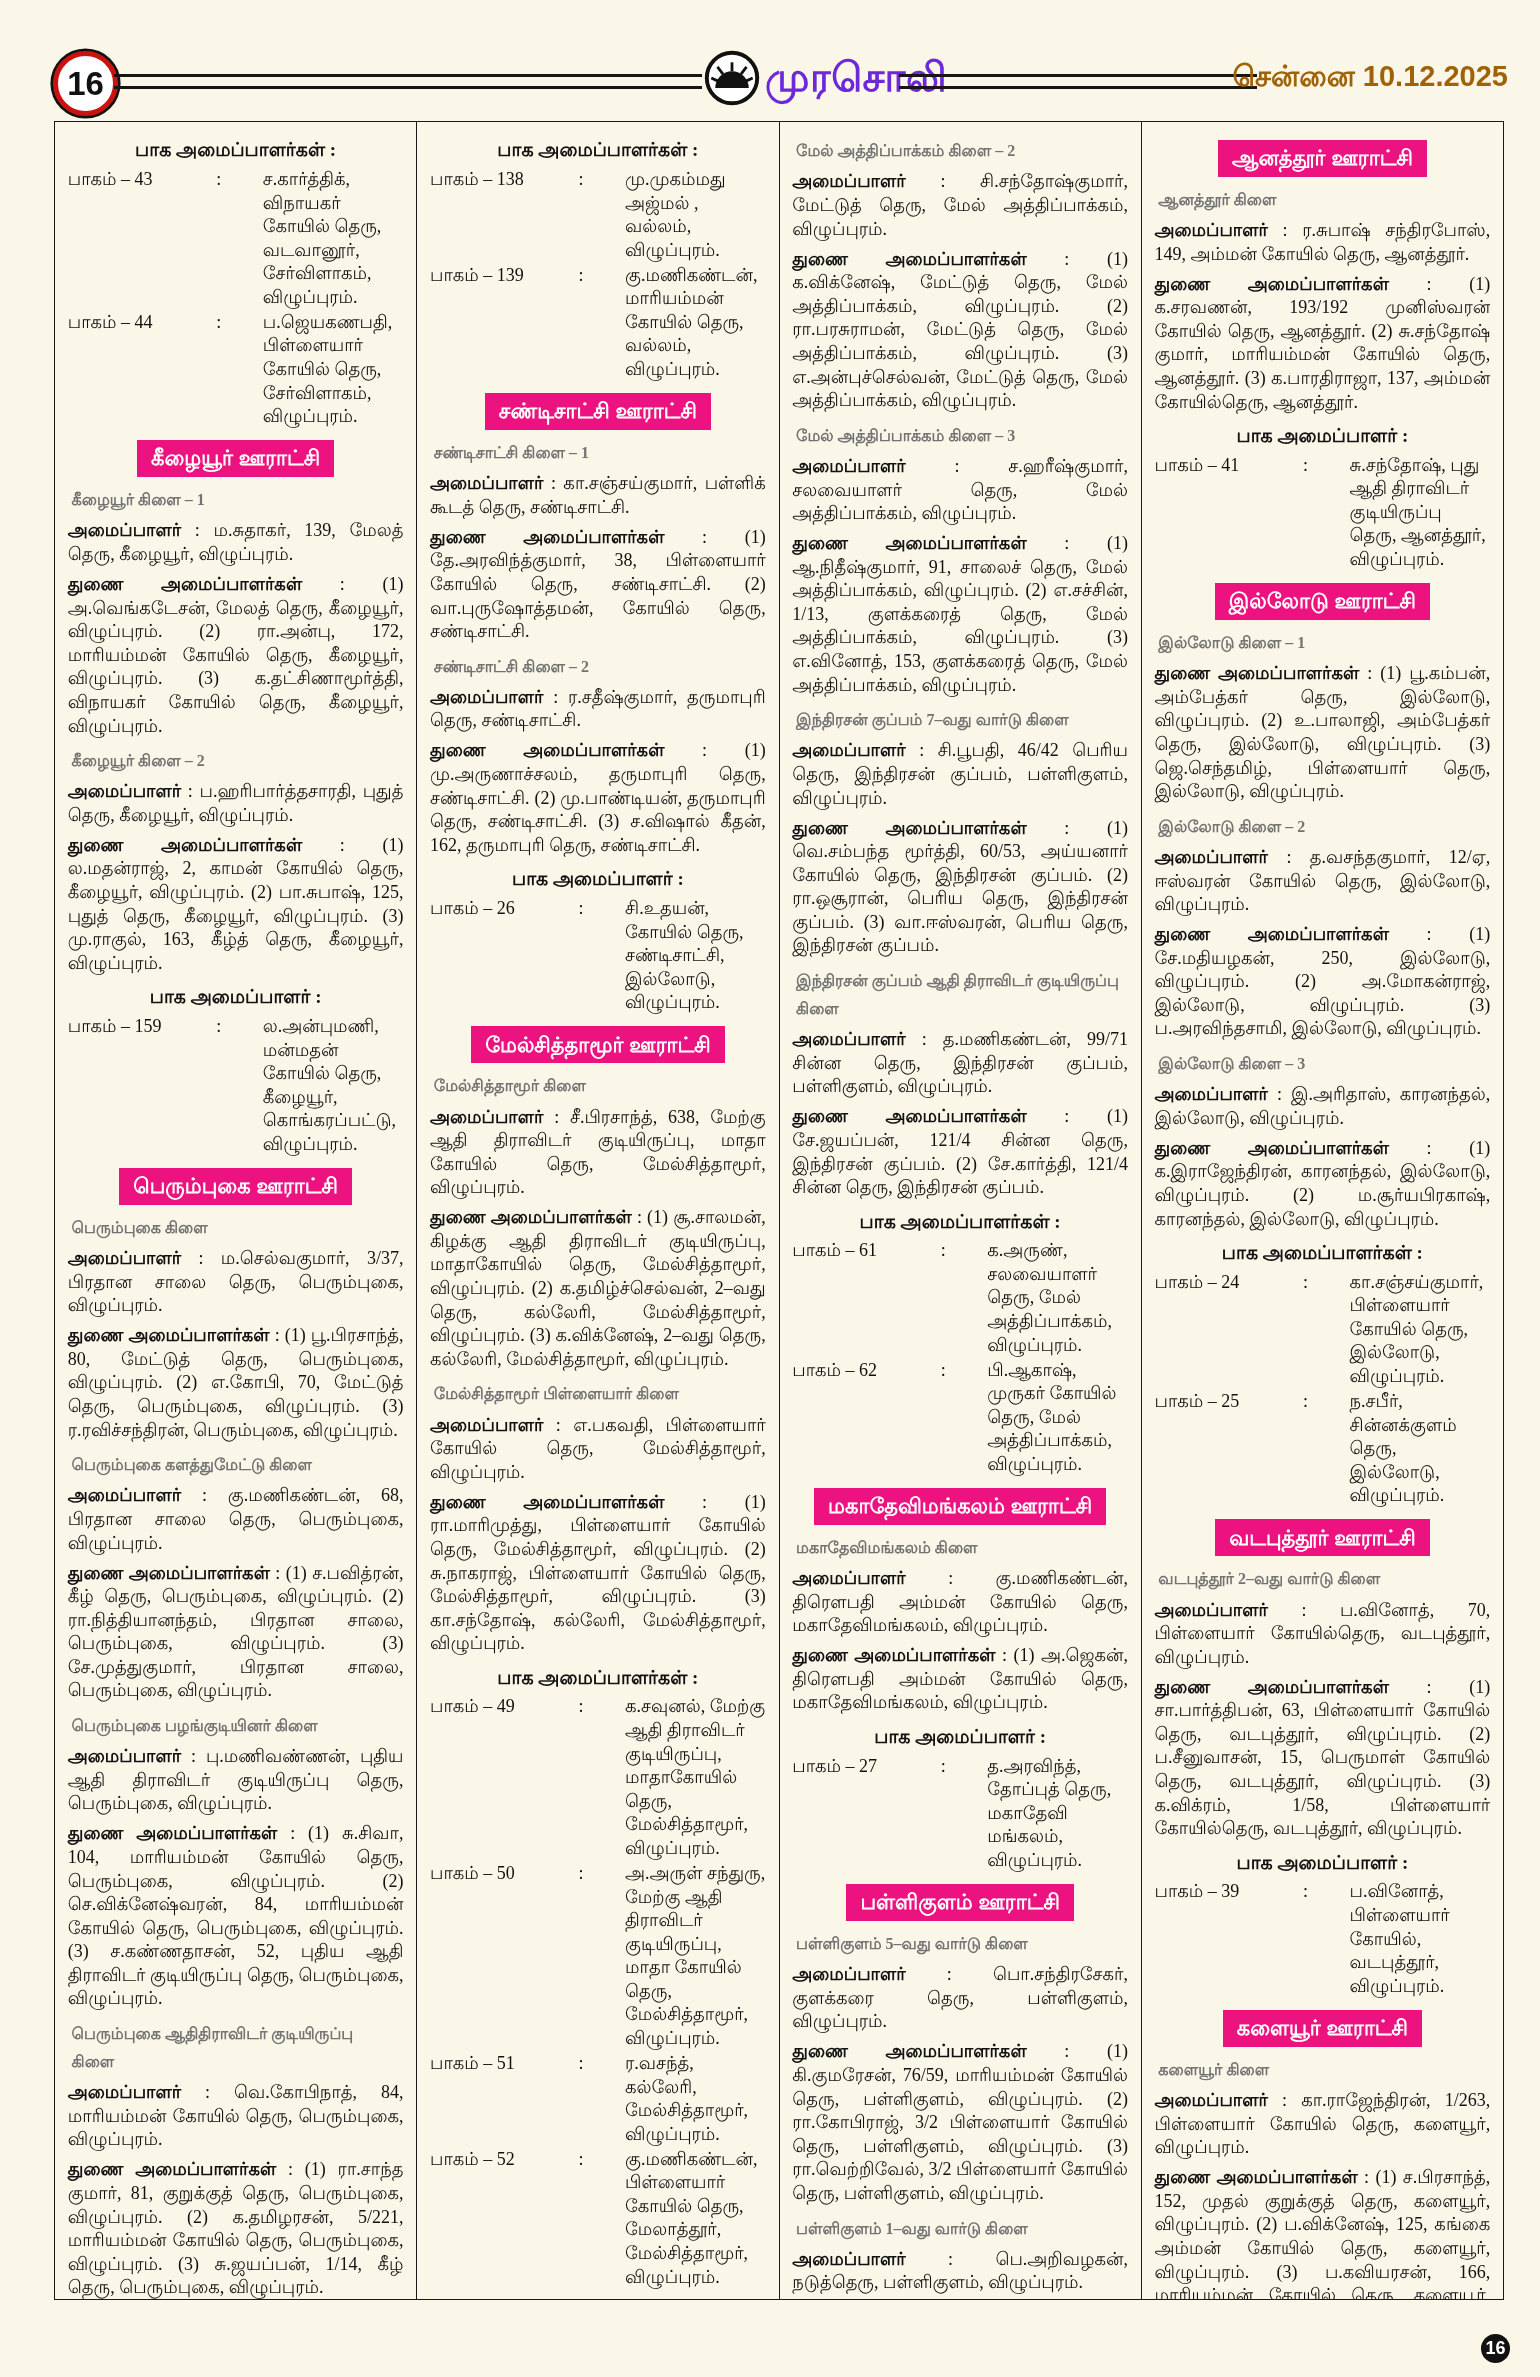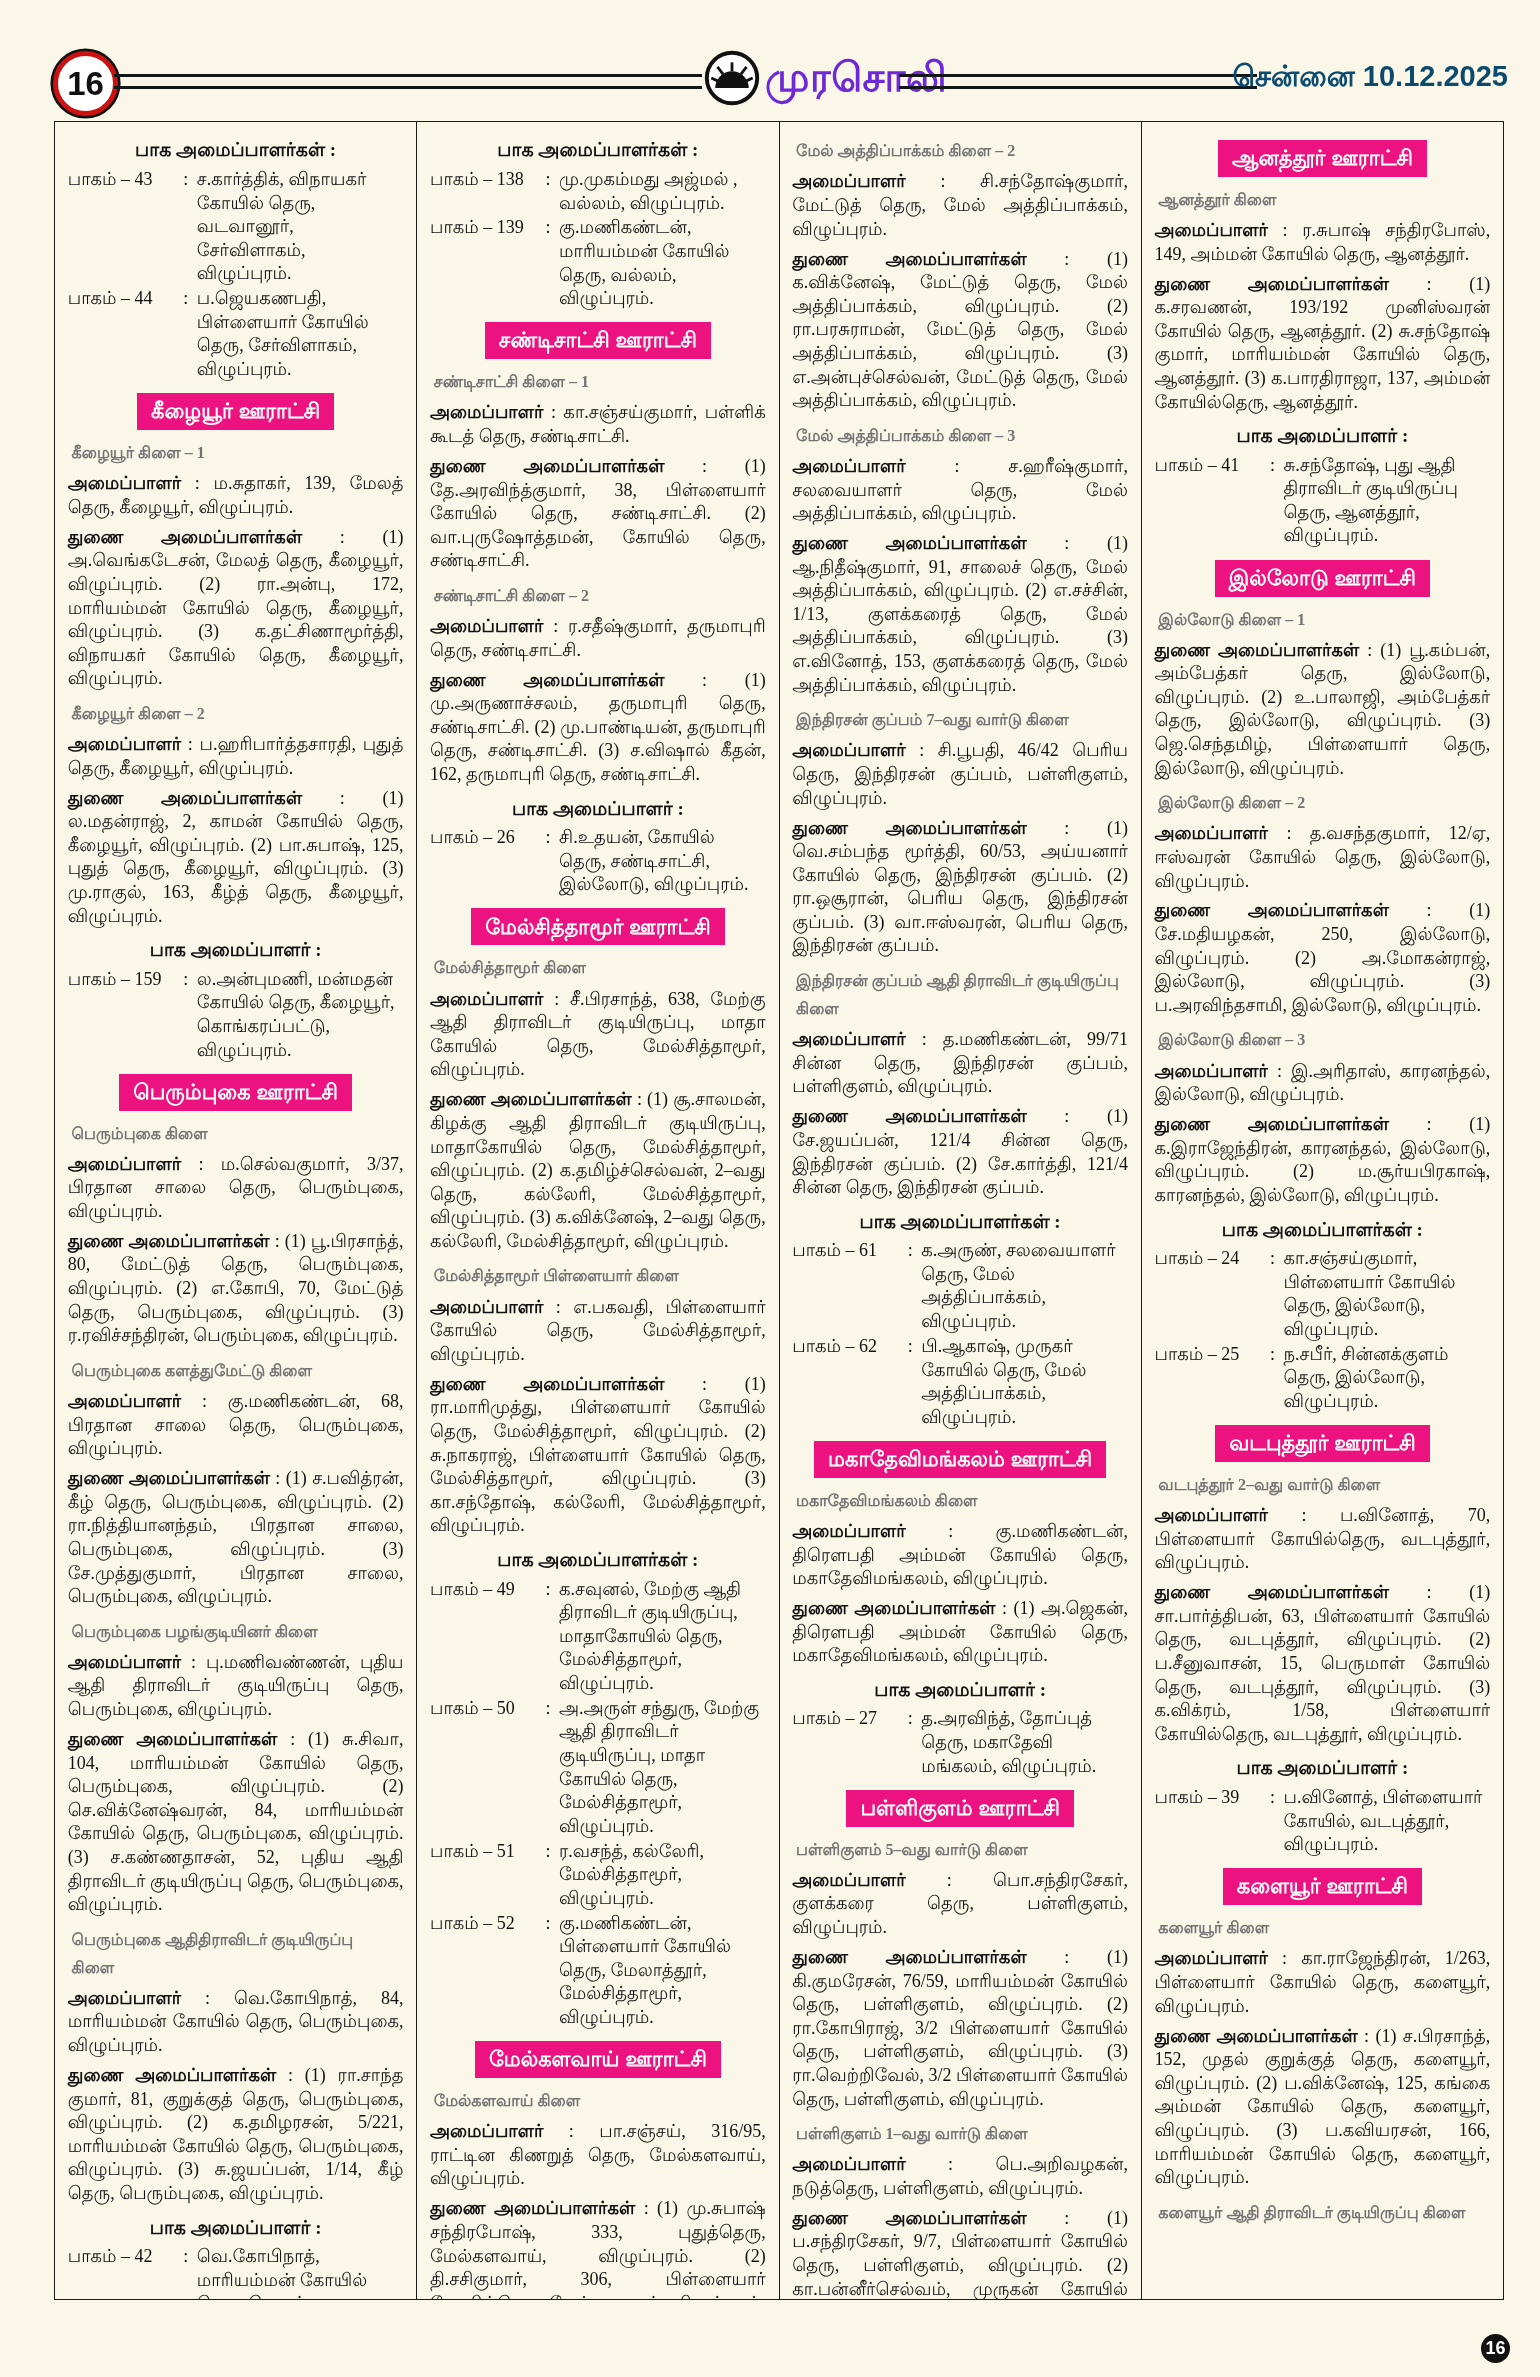--- a/index.html
+++ b/index.html
@@ -10,32 +10,32 @@
   .masthead{position:absolute;left:0;top:0;width:1541px;height:121px;}
   .pagenum-circle{position:absolute;left:53px;top:51px;width:55px;height:55px;border-radius:50%;
     background:#fff;border:5.7px solid #cc1111;box-shadow:0 0 0 2.6px #111;display:flex;align-items:center;justify-content:center;
     font-family:"Liberation Sans", sans-serif;font-weight:bold;font-size:33px;color:#111;}
   .mrule{position:absolute;height:9px;border-top:3.2px solid #151515;border-bottom:3.2px solid #151515;}
   .rule1{left:114px;top:74px;width:588px;}
   .rule2{left:899px;top:74px;width:358px;}
   .logo-wrap{position:absolute;left:704px;top:50px;width:56px;height:56px;}
   .masthead-title{position:absolute;left:765px;top:55px;font-size:40px;font-weight:bold;color:#6d28d9;
     font-family:"Liberation Sans", sans-serif;letter-spacing:0.6px;}
-  .edition-date{position:absolute;right:33px;top:60px;font-size:29px;font-weight:bold;color:#0c4a6e;
+  .edition-date{position:absolute;right:33px;top:60px;font-size:29px;font-weight:bold;color:#a16207;
     font-family:"Liberation Sans", sans-serif;}
 
   
   .content{position:absolute;left:54px;top:121px;width:1450px;height:2179px;border:1.9px solid #1a1a1a;
     display:flex;background:#fbf7e8;box-sizing:border-box;}
   .col{flex:1 1 0;padding:6.4px 12.8px 5.1px 12.8px;box-sizing:border-box;overflow:hidden;}
   .col + .col{border-left:1.9px solid #1a1a1a;}
 
   
   .center-head{font-weight:bold;text-align:center;font-size:19px;line-height:25.5px;margin:9px 0 5.1px 0;color:#111;}
-  .entry{display:flex;align-items:flex-start;font-size:18px;line-height:23.6px;margin:1.3px 0;color:#111;}
+  .entry{display:flex;align-items:flex-start;font-size:18px;line-height:23.6px;margin:1.3px 0;color:#111;gap:33px;}
   .entry .elabel{flex:0 0 107px;white-space:nowrap;}
   .entry .ecolon{flex:0 0 22px;text-align:center;}
   .entry .etext{flex:1 1 auto;}
   .ward{width:fit-content;max-width:96%;margin:11.5px auto 6.4px auto;background:#ec1380;color:#fff;
     font-weight:bold;font-size:21px;line-height:25.5px;padding:5.1px 14px 6.4px 14px;text-align:left;
     font-family:"Liberation Sans", sans-serif;}
   .branch{color:#737373;font-weight:bold;text-align:left;font-size:16px;line-height:28px;margin:9px 3.8px 5.1px 3.8px;}
   .para{font-size:18px;line-height:23.6px;text-align:justify;margin:5.1px 0 6.4px 0;color:#111;}
   .para b{font-size:18px;}
   .bottom-pagenum{position:absolute;right:31px;bottom:14px;width:29px;height:29px;border-radius:50%;

